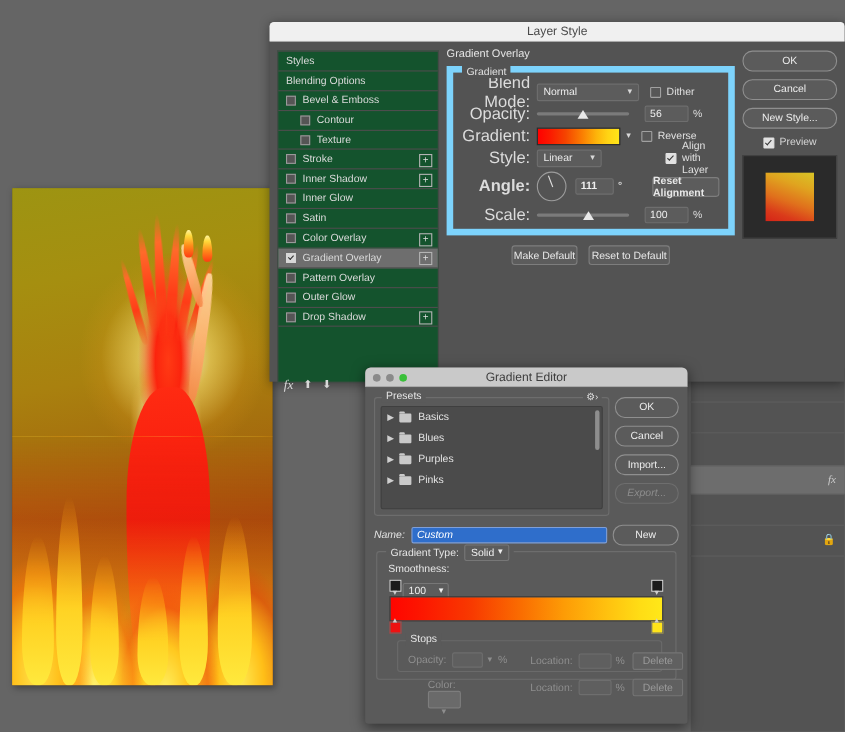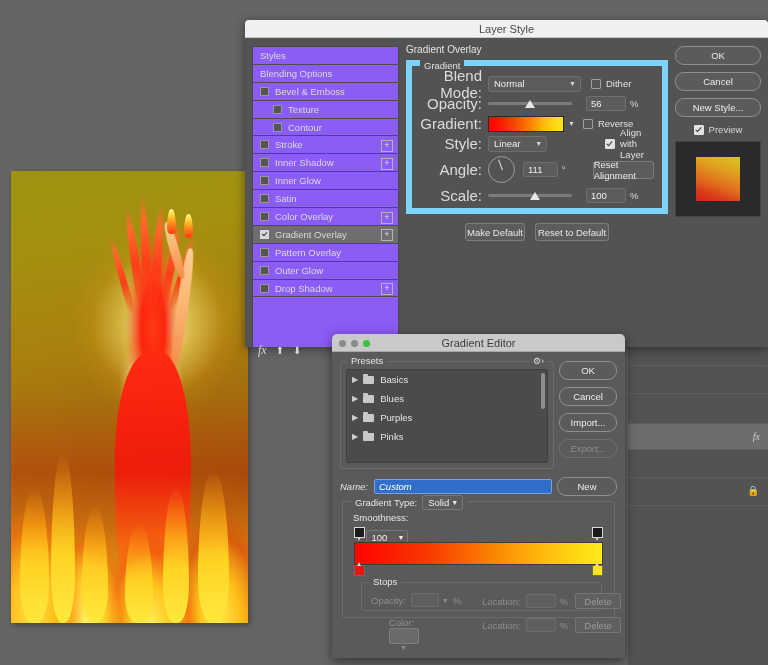--- a/index.html
+++ b/index.html
@@ -100,21 +100,21 @@
   #ls-titlebar{
     height:17px;background:#f0f0f0;border-bottom:1px solid #c8c8c8;
     display:flex;align-items:center;justify-content:center;
     color:#4a4a4a;font-size:11px;border-radius:4px 4px 0 0;
   }
   #ls-body{position:absolute;top:18px;left:0;right:0;bottom:0;}
 
   
   #styles-list{
     position:absolute;left:7px;top:8px;width:145px;height:300px;
-    background:#8b5cf6;border:1px solid #4a4a4a;
+    background:#14532d;border:1px solid #4a4a4a;
   }
   .sl-item{
     height:16.9px;display:flex;align-items:center;padding-left:7px;
     border-bottom:1px solid #4d4d4d;font-size:9.5px;color:#dadada;position:relative;
   }
   .sl-item.sel{background:#6e6e6e;}
   .sl-item .cb{
     width:7px;height:7px;border:1px solid #9a9a9a;background:#555;
     margin-right:6px;flex:none;position:relative;
   }
@@ -392,25 +392,25 @@
       </div>
       <div class="sl-item nochk">
         <span>Blending Options</span>
       </div>
       <div class="sl-item">
         <span class="cb"></span>
         <span>Bevel &amp; Emboss</span>
       </div>
       <div class="sl-item indent">
         <span class="cb"></span>
+        <span>Contour</span>
+      </div>
+      <div class="sl-item indent">
+        <span class="cb"></span>
         <span>Texture</span>
-      </div>
-      <div class="sl-item indent">
-        <span class="cb"></span>
-        <span>Contour</span>
       </div>
       <div class="sl-item">
         <span class="cb"></span>
         <span>Stroke</span>
         <span class="plusbtn">+</span>
       </div>
       <div class="sl-item">
         <span class="cb"></span>
         <span>Inner Shadow</span>
         <span class="plusbtn">+</span>
@@ -500,21 +500,21 @@
           <div class="select" style="width:84px;">
             <span>Linear</span>
             <span class="caret">▼</span>
           </div>
           <span class="chklabel" style="margin-left:10px;padding-left:48px;">
             <span class="chk on"></span>
             <span>Align with Layer</span>
           </span>
         </div>
 
-        <div class="frow" style="height:27px;">
+        <div class="frow" style="height:27px;font-weight:bold;">
           <span class="flabel">Angle:</span>
           <div class="angledial">
             <div class="needle"></div>
           </div>
           <div class="numfield" style="width:36px;margin-left:8px;">
             <span>111</span>
           </div>
           <span class="unit">°</span>
           <div class="sqbtn" style="width:74px;margin-left:27px;">
             <span>Reset Alignment</span>

